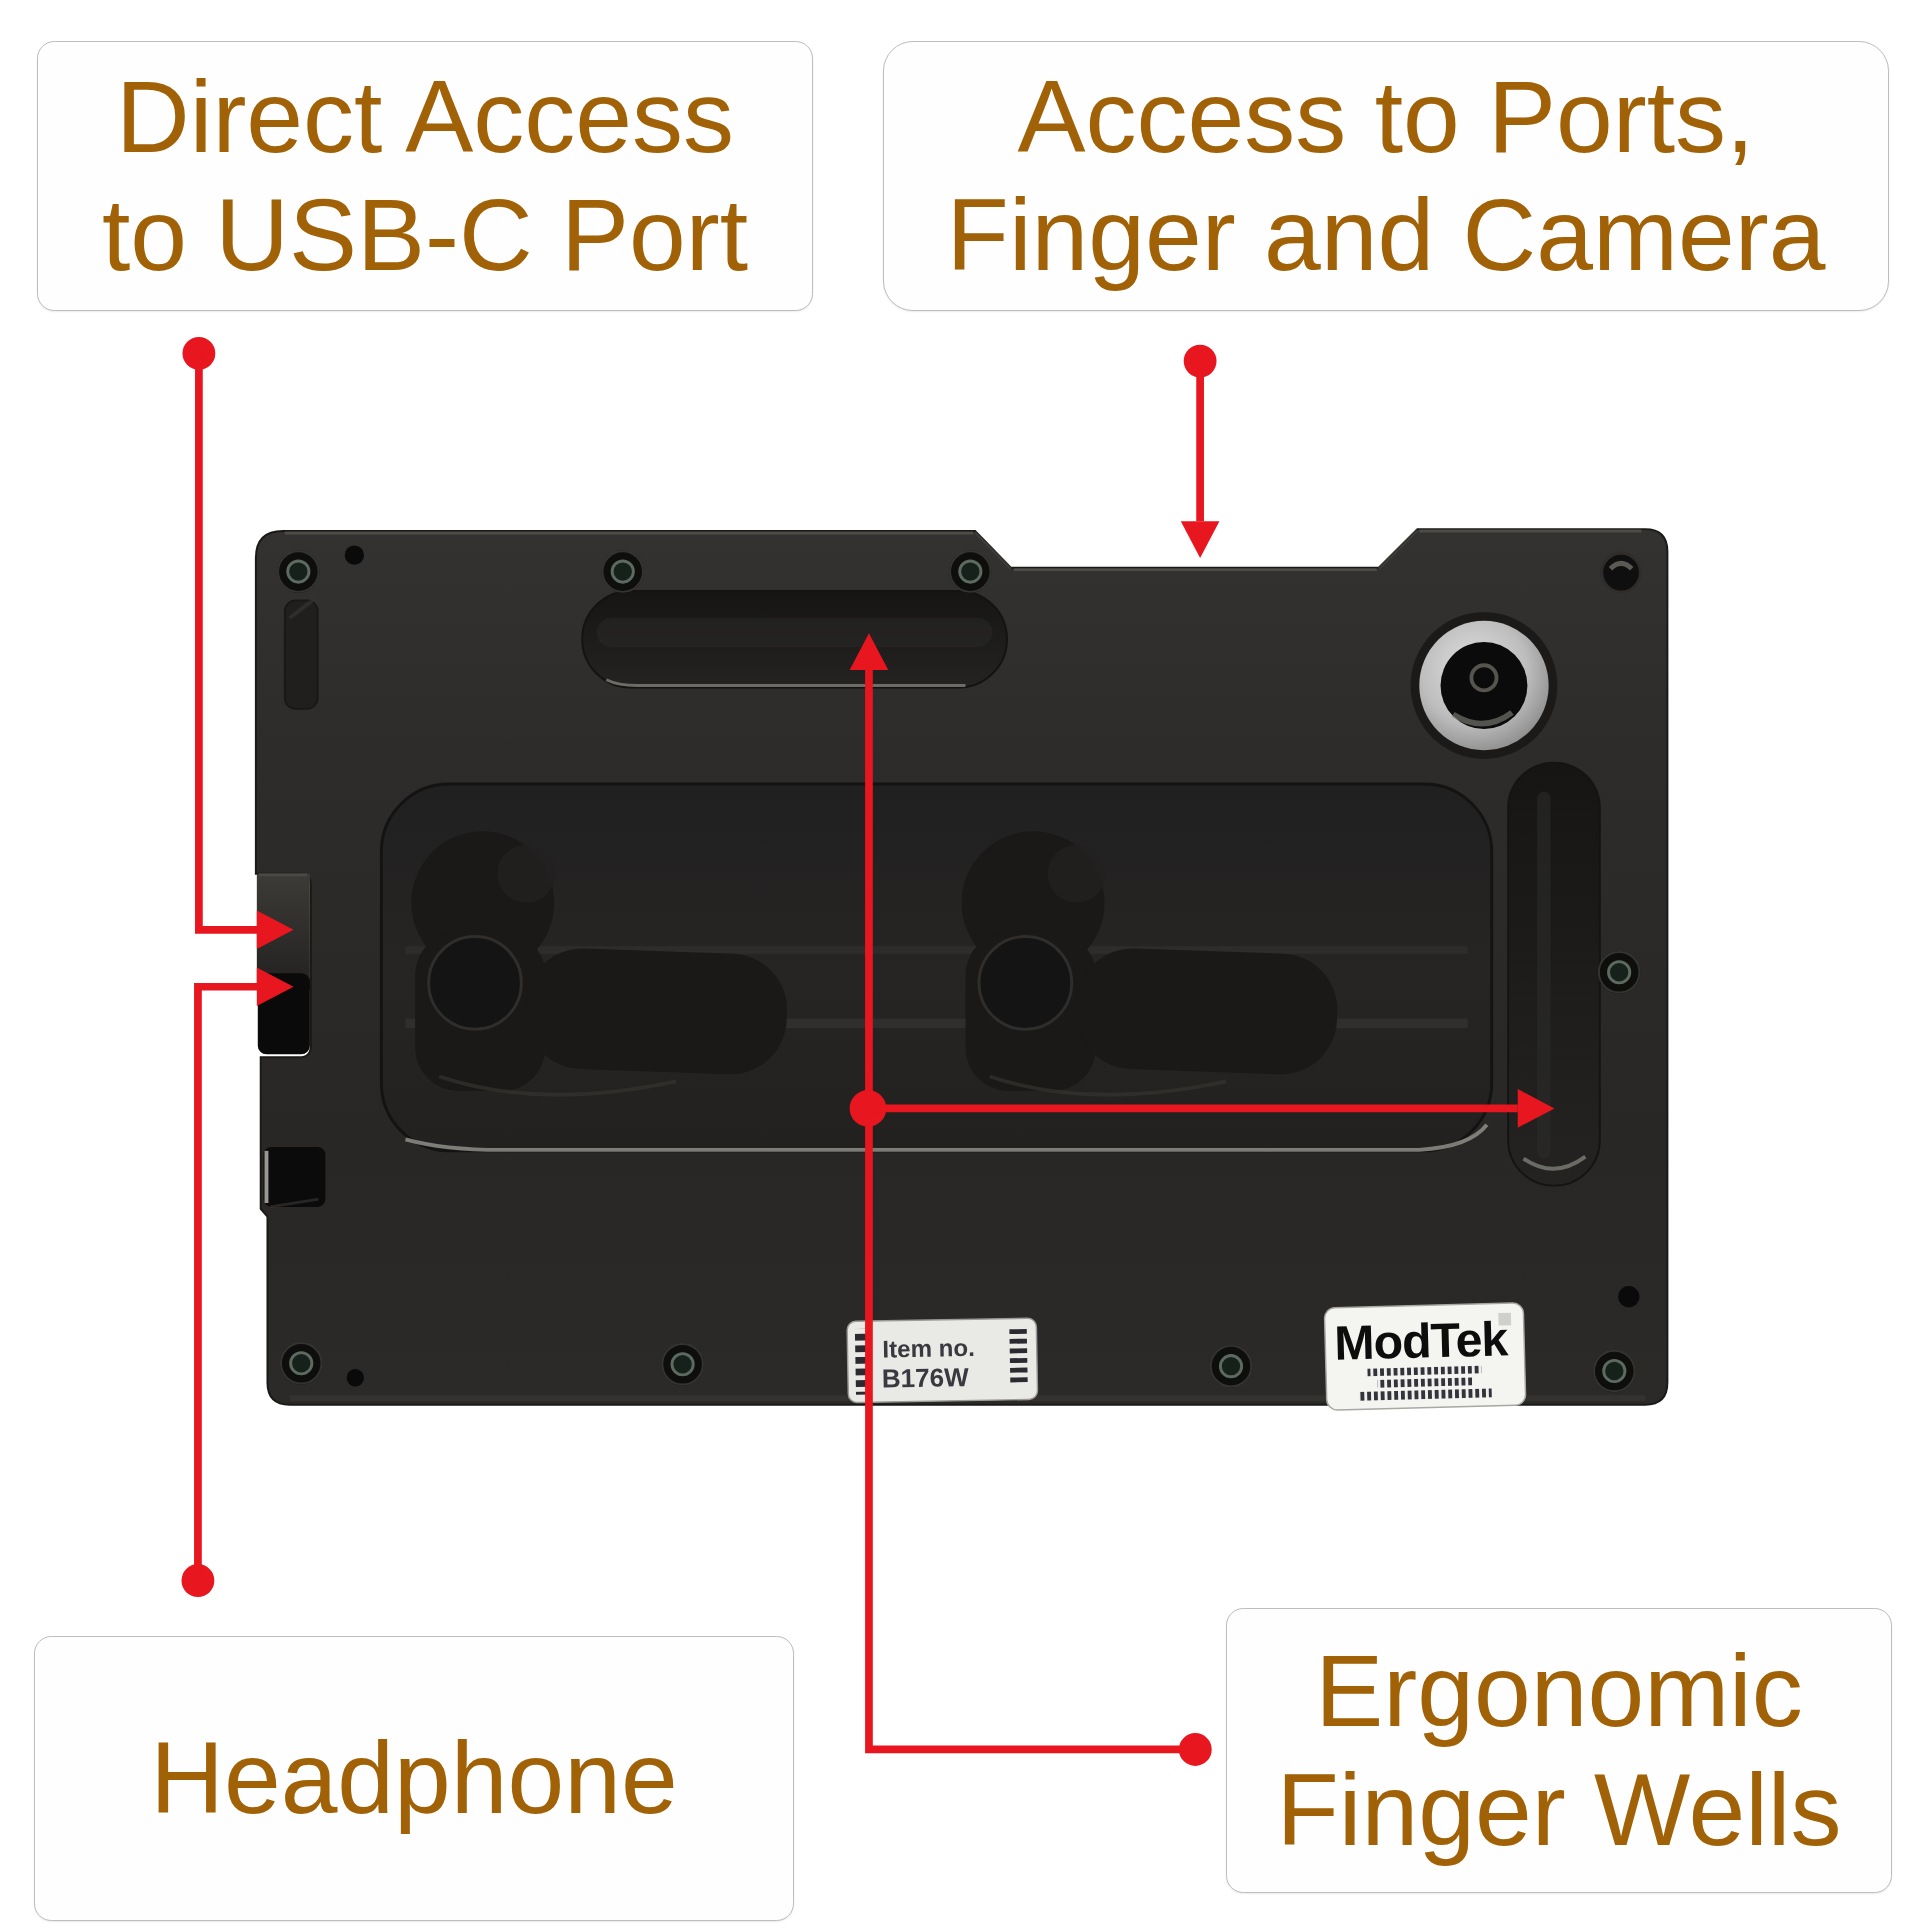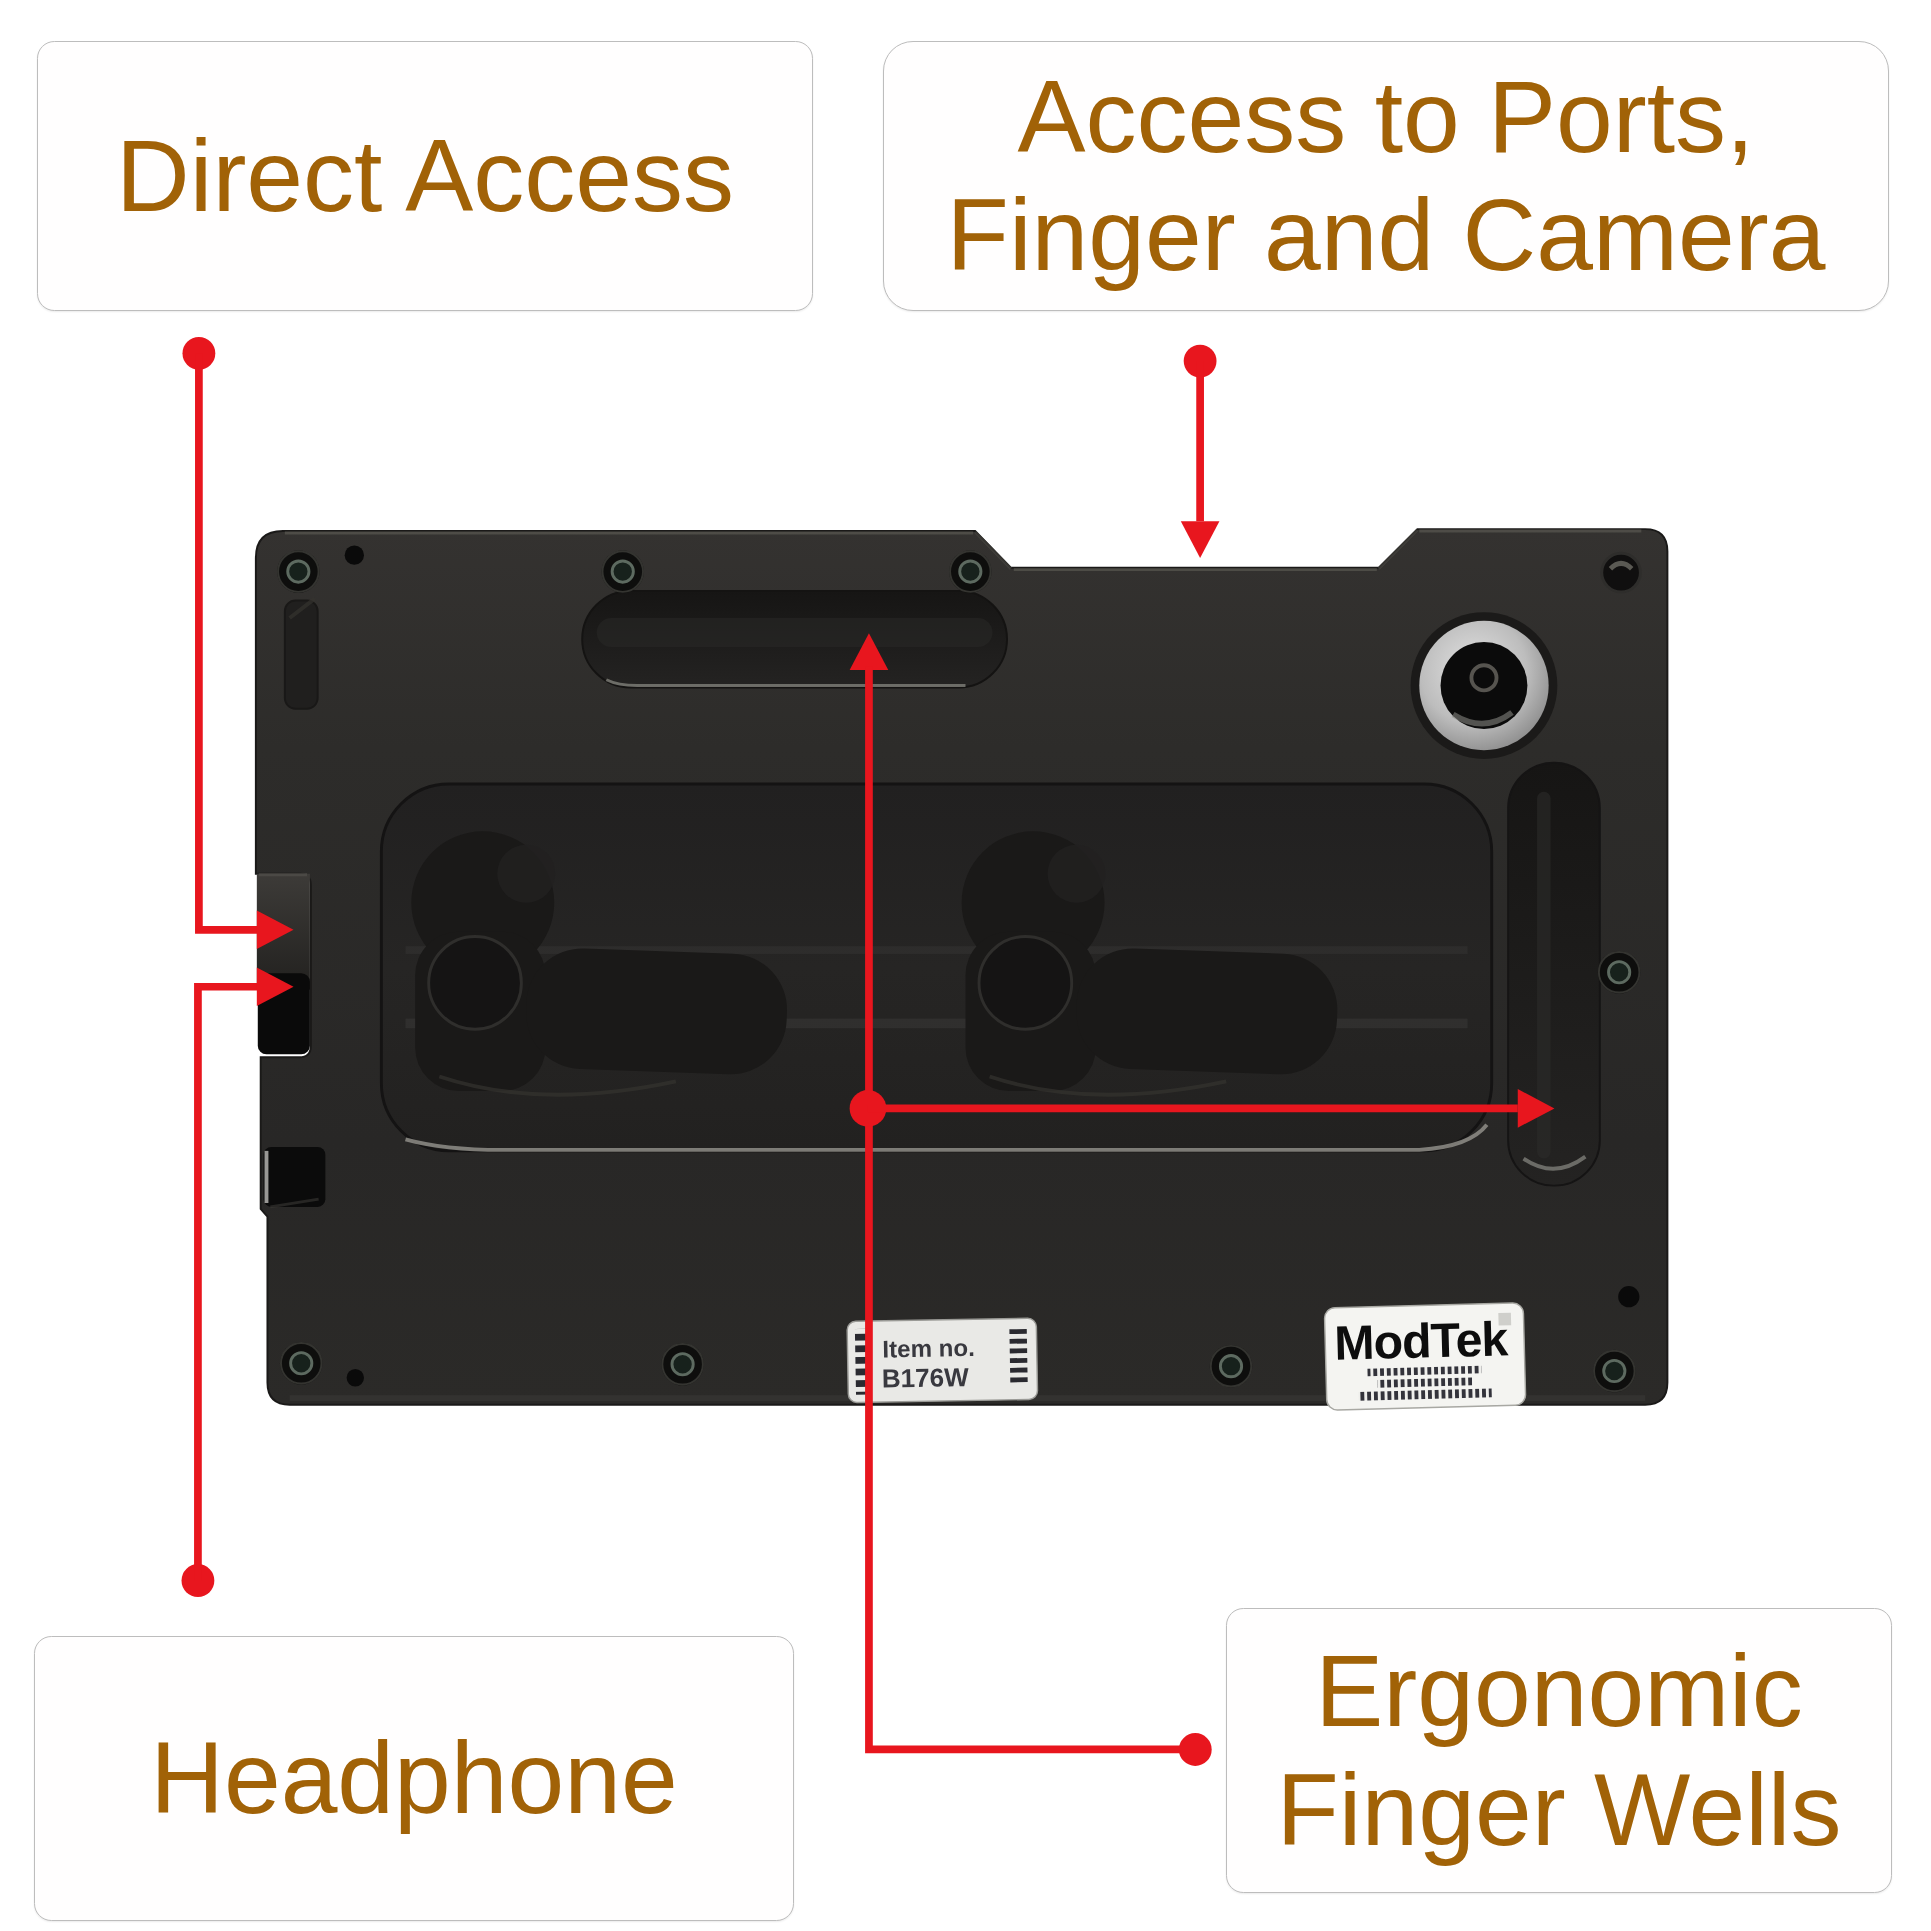--- a/index.html
+++ b/index.html
@@ -195,20 +195,21 @@
         <circle cx="1238" cy="1812" r="17" stroke="none"></circle>
         <circle cx="899" cy="1148" r="19" stroke="none"></circle>
         <path d="M 899 1148 H 1572" fill="none" stroke-width="8"></path>
         <polygon points="1610,1148 1572,1128 1572,1168" stroke="none"></polygon>
       </g>
     </g>
   </svg>
 
   <div class="callout" id="callout-usbc">
     <span>Direct Access</span>
+    <span>to USB-C Port</span>
   </div>
 
   <div class="callout" id="callout-ports">
     <span>Access to Ports,</span>
     <span>Finger and Camera</span>
   </div>
 
   <div class="callout" id="callout-headphone">
     <span>Headphone</span>
   </div>

